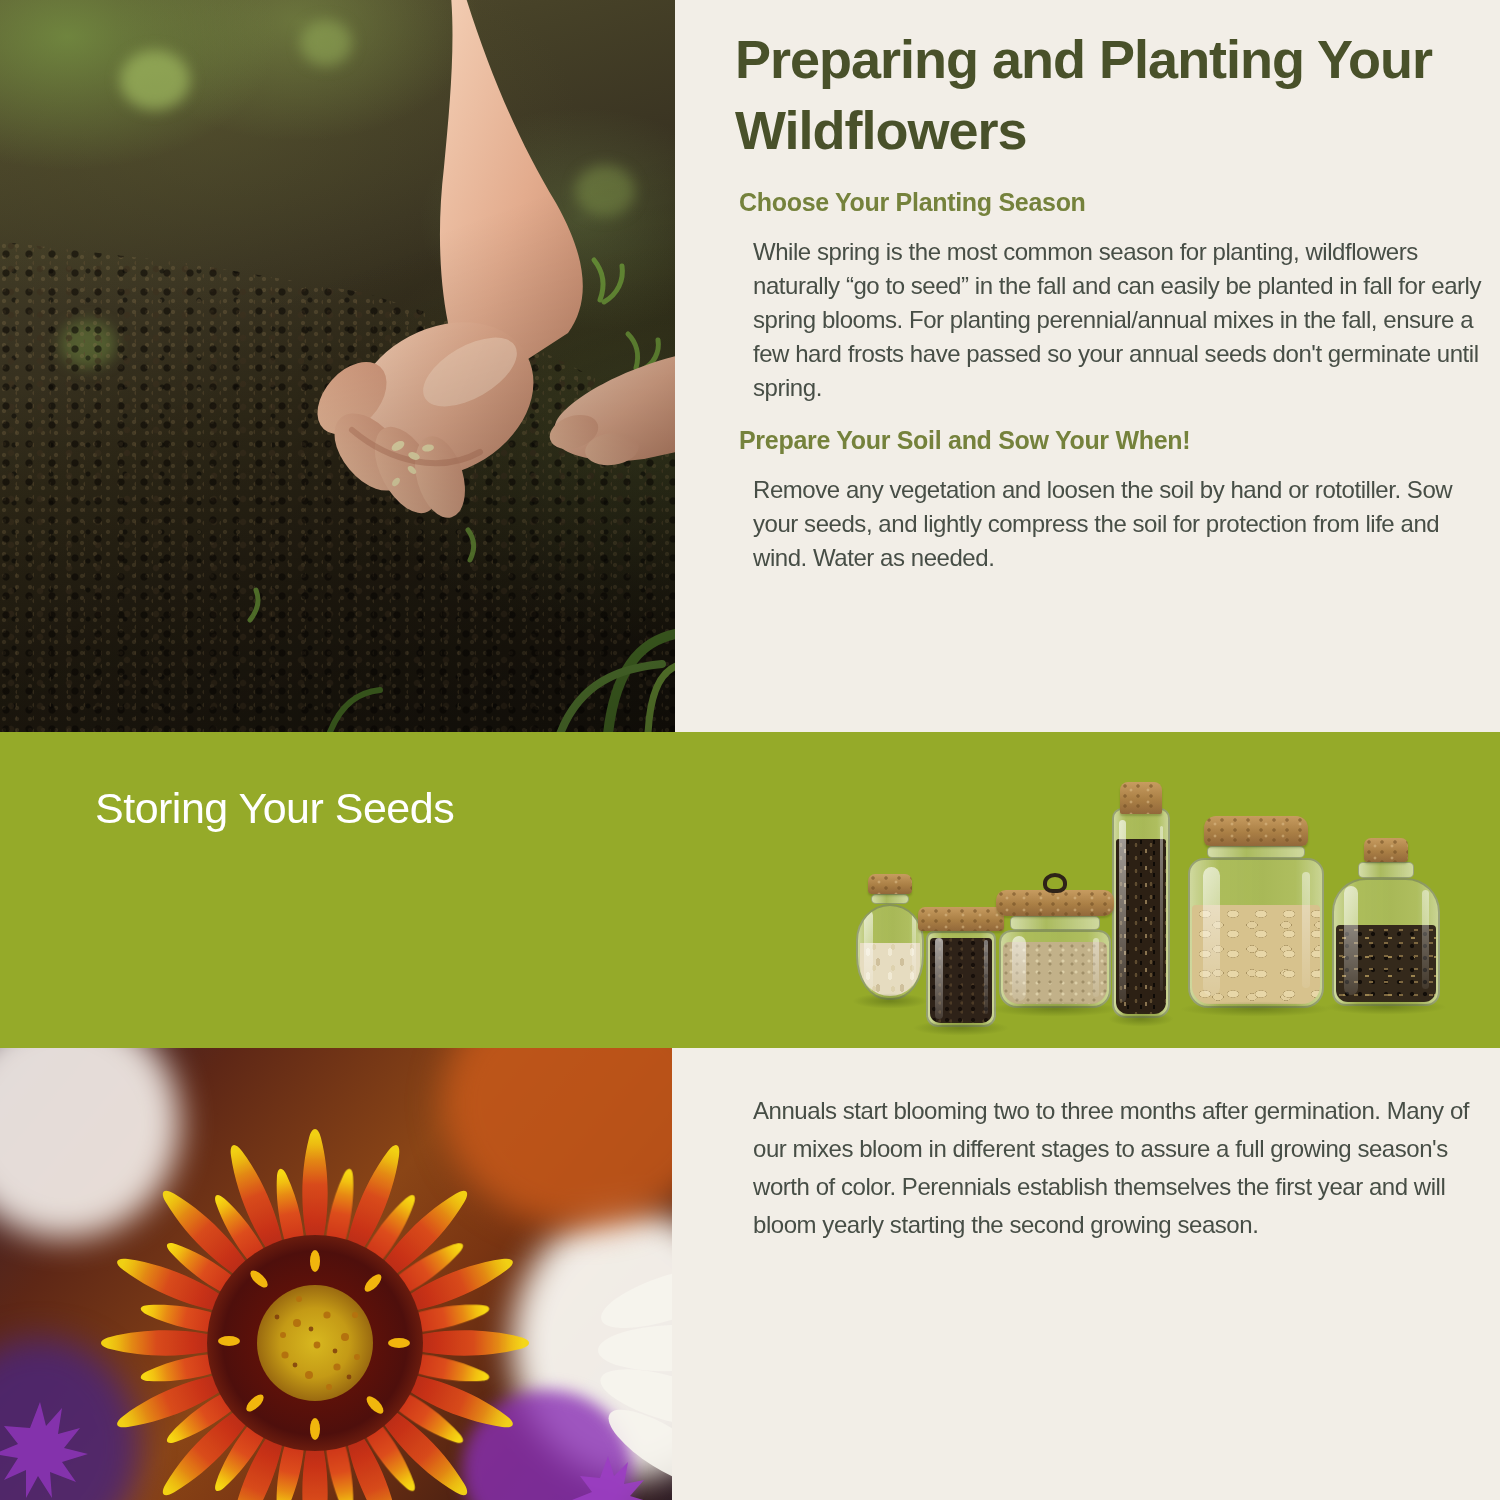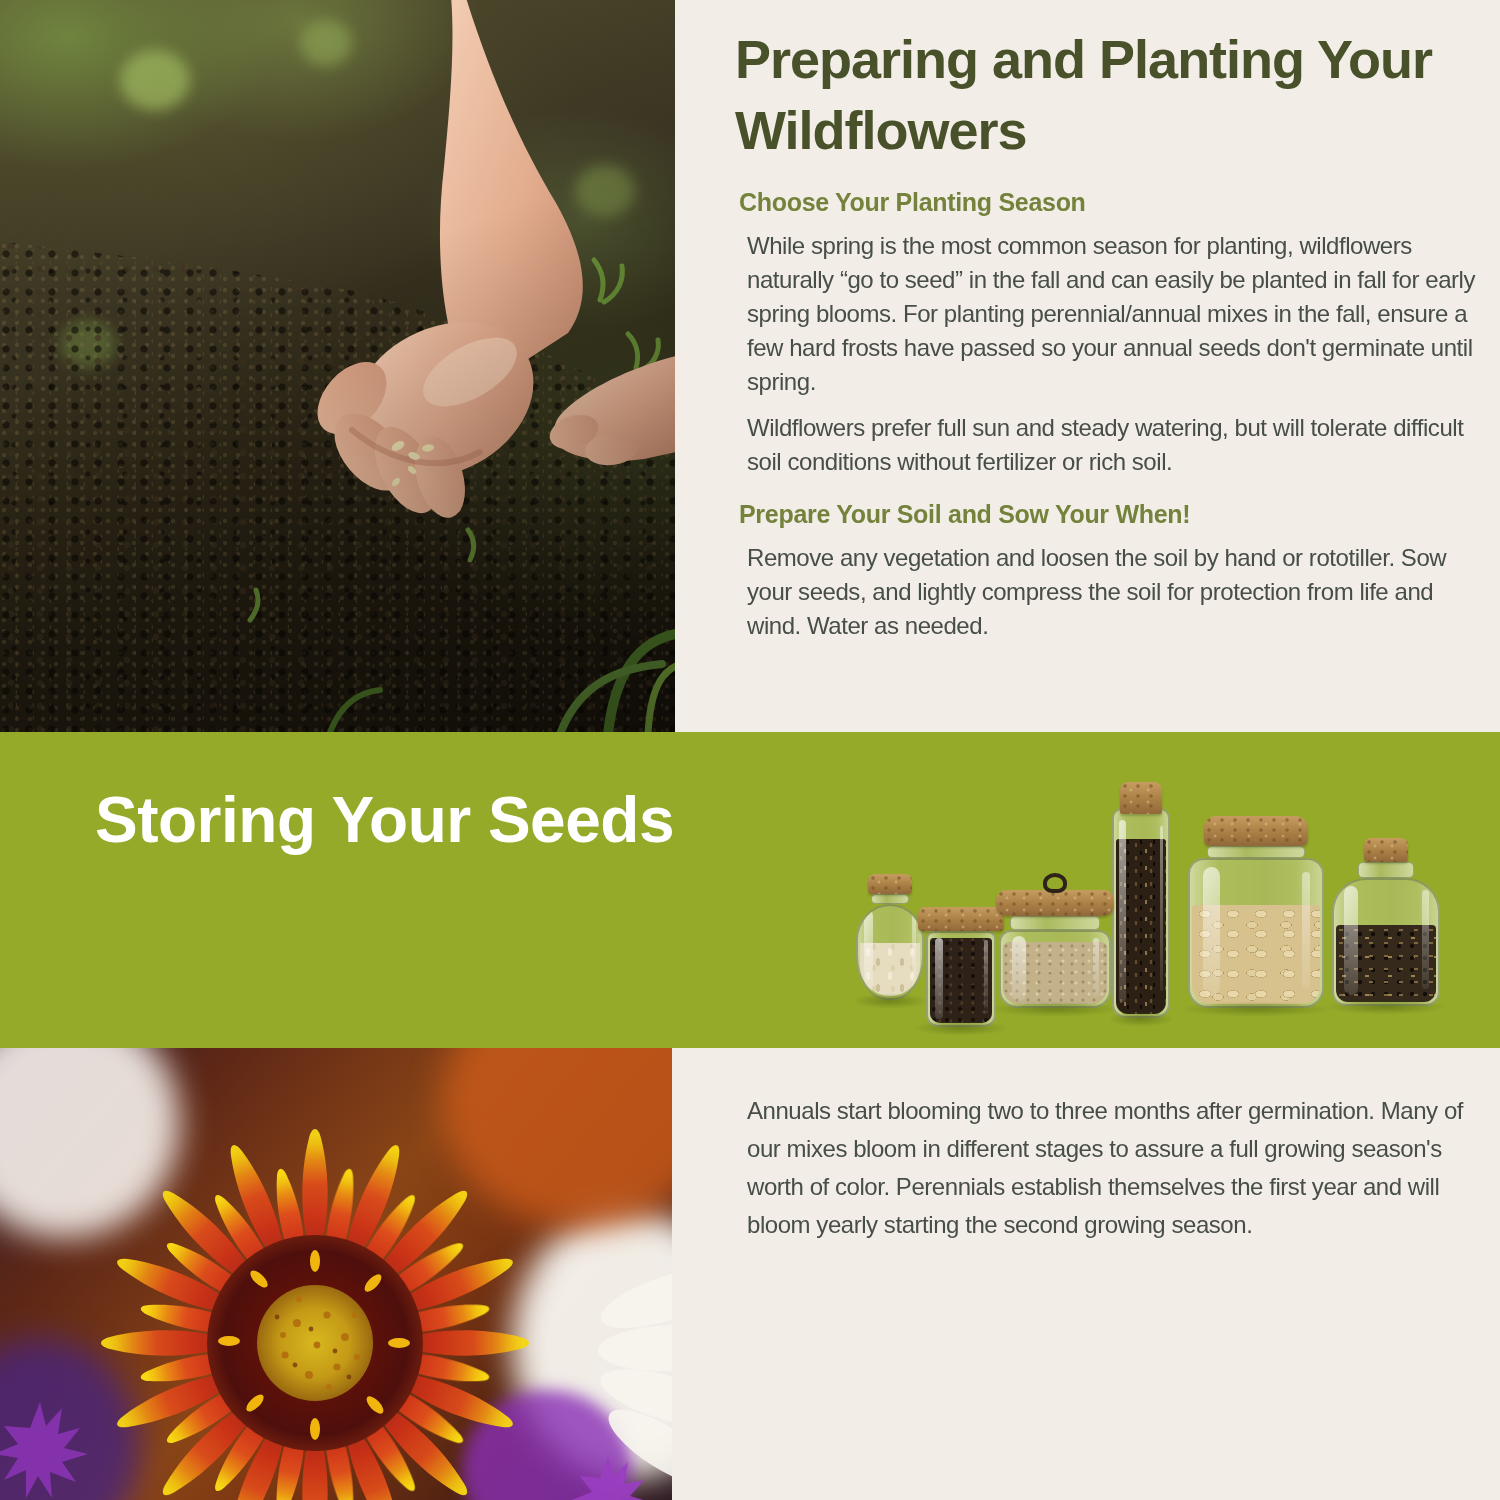--- a/index.html
+++ b/index.html
@@ -30,27 +30,27 @@
   .photo-soil svg{position:absolute;inset:0;}
 
   
   .panel-top{position:absolute;left:675px;top:0;width:825px;height:732px;box-sizing:border-box;
     background:var(--page-bg,#f2eee7);padding:24px 0 0 60px;overflow:hidden;}
   h1,.h2big{font-weight:bold;color:var(--heading-green,#49512a);font-size:54px;line-height:1.32;
     letter-spacing:-1px;margin:0;width:700px;}
   .sub-heading{font-weight:bold;color:var(--subheading-green,#75823c);font-size:25px;letter-spacing:-.3px;
     margin:21px 0 6px 4px;}
   .body-copy{color:var(--body-text,#474e46);font-size:24px;line-height:1.42;letter-spacing:-.45px;
-    margin:12px;width:730px;}
+    margin:18px;width:730px;}
   .panel-top h1{margin-bottom:14px;}
 
   
   .band{position:absolute;left:0;top:732px;width:1500px;height:316px;background:var(--band-green,#95aa29);overflow:hidden;}
   .band-copy{position:absolute;left:95px;top:52px;width:660px;}
-  .band-copy h2{margin:0;font-size:64px;line-height:1.15;letter-spacing:-.5px;font-weight:bold;
+  .band-copy h2{margin:0;font-size:43px;line-height:1.15;letter-spacing:-.5px;font-weight:normal;
     color:var(--band-heading,#ffffff);}
   .band-copy p{margin:26px 0 0 0;font-size:24px;line-height:1.65;letter-spacing:-.3px;
     color:var(--band-body,#f4f7e2);width:655px;}
 
   
   .jars{position:absolute;inset:0;}
   .jar{position:absolute;display:flex;flex-direction:column;align-items:center;}
   .jar::after{content:"";position:absolute;left:-8%;right:-8%;bottom:-9px;height:16px;
     background:radial-gradient(ellipse at center, rgba(62,80,12,.42), transparent 68%);}
   .cork{background:linear-gradient(180deg,#c79c60,#aa7f45 55%,#92683a);
@@ -180,21 +180,20 @@
     <div class="soil-shade"></div>
   </div>
 
   <div class="panel-top">
     <h1>Preparing and Planting Your Wildflowers</h1>
     <div>
       <div class="sub-heading">Choose Your Planting Season</div>
       <p class="body-copy">While spring is the most common season for planting, wildflowers naturally “go to seed” in the fall and can easily be planted in fall for early spring blooms. For planting perennial/annual mixes in the fall, ensure a few hard frosts have passed so your annual seeds don't germinate until spring.</p>
     </div>
     <div>
-      <p class="body-copy">Wildflowers prefer full sun and steady watering, but will tolerate difficult soil conditions without fertilizer or rich soil.</p>
     </div>
     <div>
       <div class="sub-heading">Prepare Your Soil and Sow Your When!</div>
       <p class="body-copy">Remove any vegetation and loosen the soil by hand or rototiller. Sow your seeds, and lightly compress the soil for protection from life and wind. Water as needed.</p>
     </div>
   </div>
 
   <div class="band">
     <div class="band-copy">
       <h2>Storing Your Seeds</h2>

